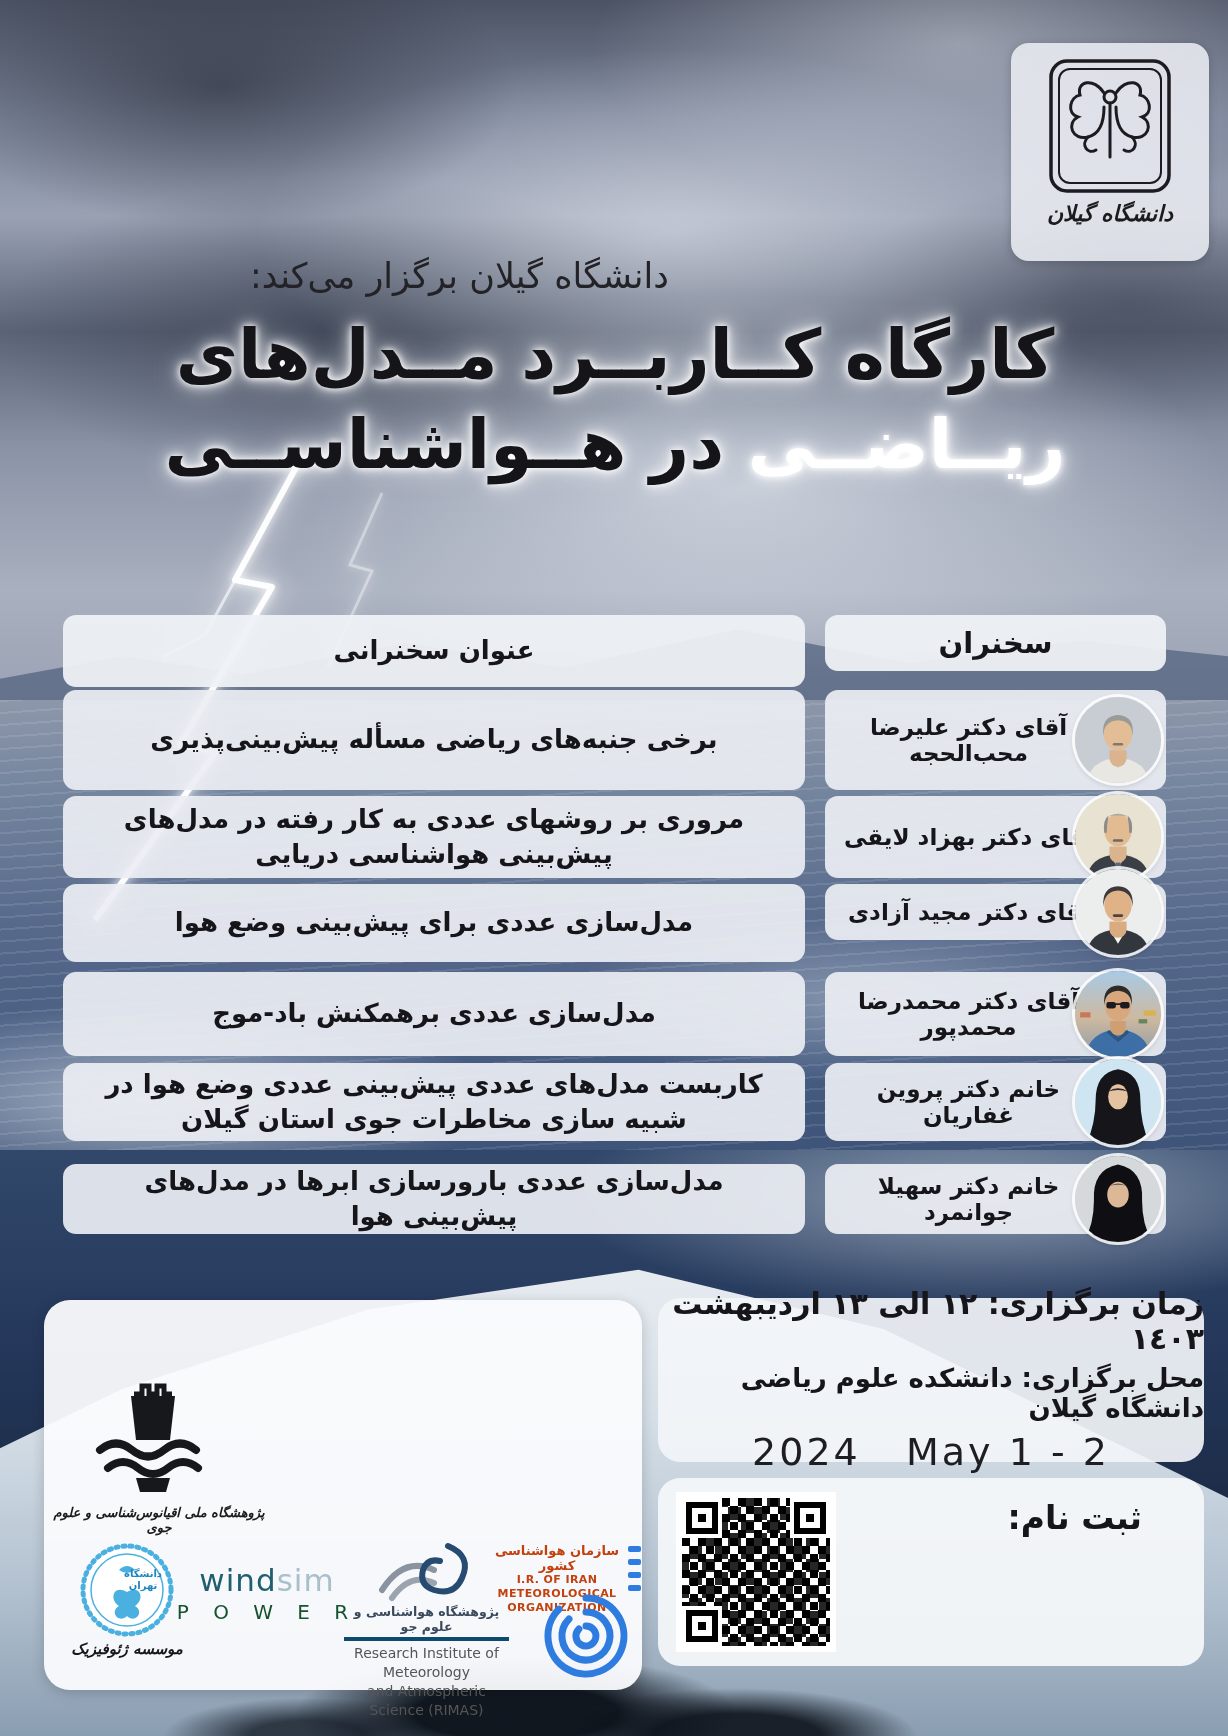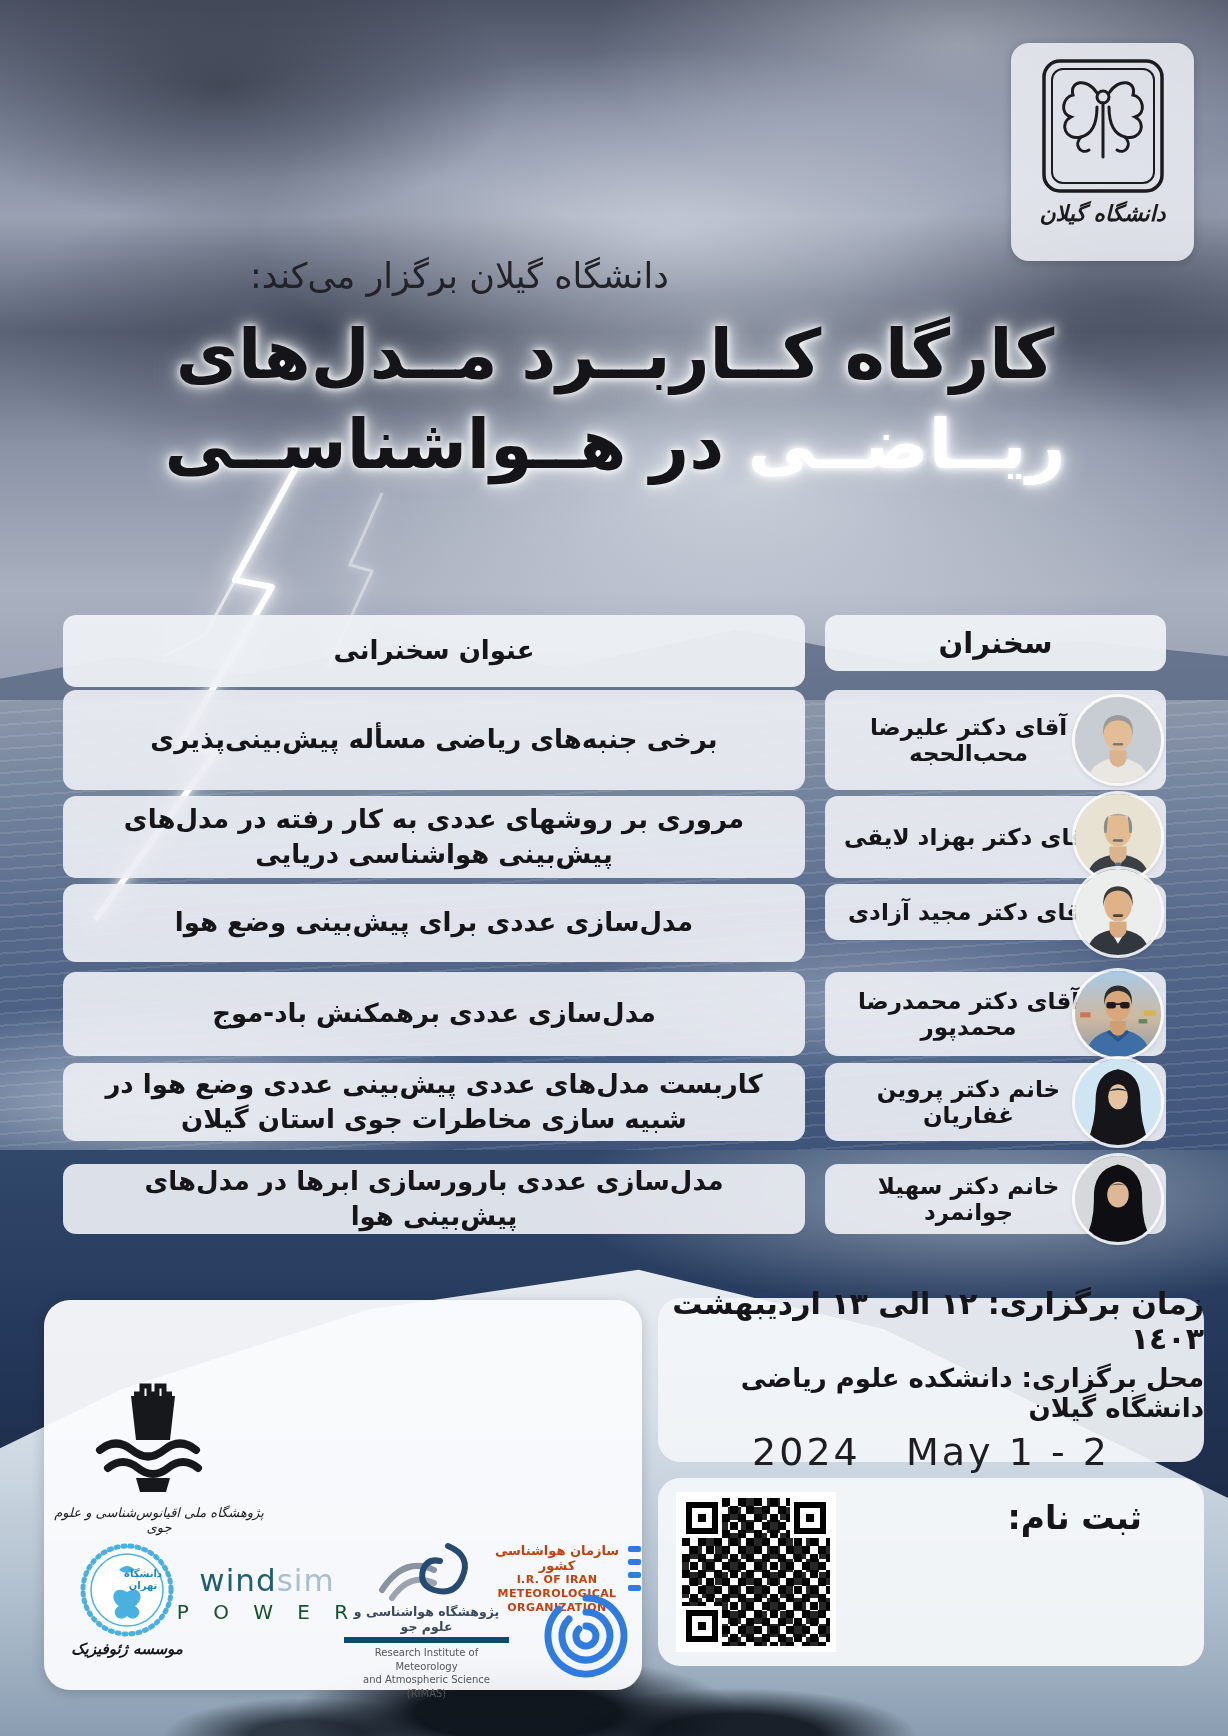--- a/index.html
+++ b/index.html
@@ -37,21 +37,21 @@
     background:linear-gradient(180deg,#f2f5f8 0%,#dee7ee 35%,#b9c8d6 70%,#8fa3b7 100%);opacity:.96;}
   .rocks{position:absolute;left:0;top:1620px;width:1228px;height:116px;
     background:
       radial-gradient(340px 90px at 42% 80%, rgba(10,16,24,.95) 0 30%, transparent 65%),
       radial-gradient(300px 80px at 60% 100%, rgba(12,18,26,.9) 0 28%, transparent 60%),
       radial-gradient(260px 70px at 25% 100%, rgba(15,22,32,.75) 0 22%, transparent 55%);}
   .lightning{position:absolute;left:0;top:455px;width:430px;height:470px;
     filter:drop-shadow(0 0 5px #fff) drop-shadow(0 0 14px rgba(255,255,255,.8));}
 
   
-  .uog-badge{position:absolute;left:1011px;top:43px;width:183px;height:218px;border-radius:18px;
+  .uog-badge{position:absolute;left:1011px;top:43px;width:198px;height:218px;border-radius:18px;
     background:rgba(233,236,241,.88);box-shadow:0 2px 10px rgba(0,0,0,.2);text-align:center;}
   .uog-badge svg{margin-top:14px;}
   .uog-caption{font-size:22px;font-style:italic;font-weight:700;color:#1b1b1e;margin-top:2px;letter-spacing:-1px;}
 
   
   .kicker{position:absolute;right:458px;top:256px;width:520px;text-align:left;
     font-size:35px;font-weight:500;color:#222227;}
   .title-block{position:absolute;left:120px;top:310px;width:990px;text-align:center;font-weight:700;
     text-shadow:0 0 6px #fff,0 0 14px rgba(255,255,255,.95),0 0 28px rgba(255,255,255,.75);}
   .title-line{font-size:68px;line-height:1.32;color:#141419;}
@@ -86,31 +86,31 @@
       repeating-conic-gradient(#000 0% 25%, transparent 0% 50%),
       repeating-conic-gradient(rgba(0,0,0,.85) 0% 25%, transparent 0% 50%);
     background-size:16px 16px,26px 26px;background-position:0 0,7px 9px;}
   .finder{position:absolute;width:40px;height:40px;background:#fff;border:0 solid #fff;box-sizing:border-box;padding:4px;}
   .finder .f-outer{width:32px;height:32px;border:6px solid #000;box-sizing:border-box;}
   .finder .f-inner{position:absolute;left:16px;top:16px;width:8px;height:8px;background:#000;}
   .f-tl{left:6px;top:6px;} .f-tr{right:6px;top:6px;} .f-bl{left:6px;bottom:6px;}
 
   
   .nioas-caption{position:absolute;left:0px;top:205px;width:230px;text-align:center;
-    font-size:13px;font-style:italic;font-weight:400;color:#1c1c1e;}
+    font-size:13px;font-style:italic;font-weight:700;color:#1c1c1e;}
   .ut-group{position:absolute;left:18px;top:242px;width:130px;text-align:center;}
   .ut-inner{position:absolute;left:34px;top:26px;width:60px;font-size:10px;line-height:1.2;color:#1f86bf;font-weight:700;}
   .ut-caption{font-size:15px;font-style:italic;font-weight:700;margin-top:2px;color:#16161a;}
   .windsim{position:absolute;left:128px;top:262px;width:190px;text-align:center;}
   .ws-line{font-size:31px;letter-spacing:1px;}
   .ws-1{color:#1f5f6e;} .ws-2{color:#a9bfca;}
   .ws-power{font-size:20px;font-weight:400;letter-spacing:9px;color:#14532d;margin-top:2px;}
   .rimas{position:absolute;left:300px;top:238px;width:165px;text-align:center;}
   .rimas-fa{font-size:12.5px;font-weight:700;color:#3a4a5c;margin-top:2px;}
-  .rimas-en{font-size:10px;color:#555;line-height:1.35;margin-top:3px;border-top:6px solid #0c4a6e;padding-top:3px;}
+  .rimas-en{font-size:14px;color:#555;line-height:1.35;margin-top:3px;border-top:4px solid #0c4a6e;padding-top:3px;}
   .irimo-text{position:absolute;left:438px;top:243px;width:150px;text-align:center;color:#c2410c;}
   .irimo-fa{font-size:13px;font-weight:700;}
   .irimo-en{font-size:11px;font-weight:700;letter-spacing:.4px;line-height:1.25;}
   .irimo-spiral{position:absolute;left:498px;top:292px;}
   .irimo-bars{position:absolute;left:584px;top:246px;display:flex;flex-direction:column;gap:7px;}
   .irimo-bars div{width:13px;height:6px;border-radius:2px;background:#2e7ce0;}
 </style>
 </head>
 <body>
 

